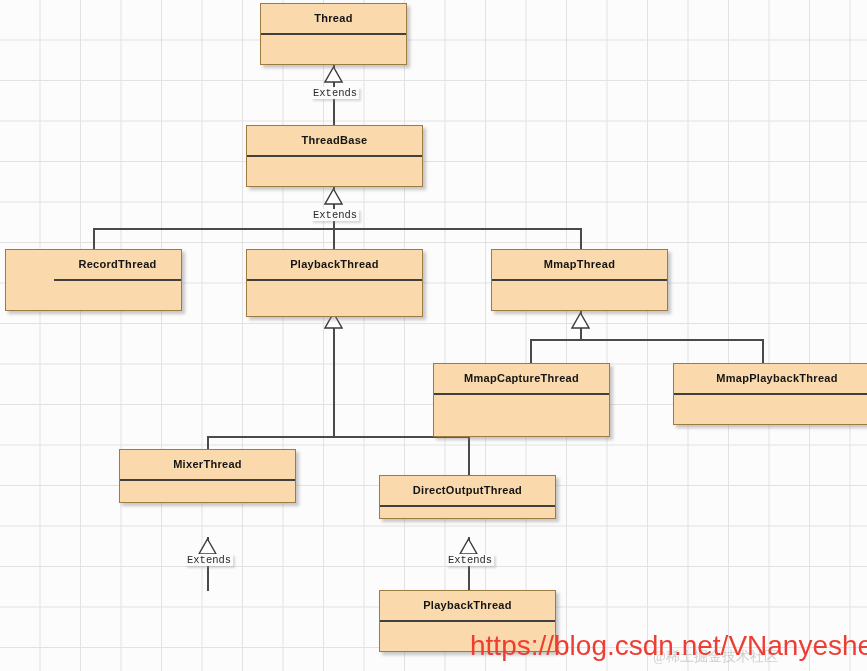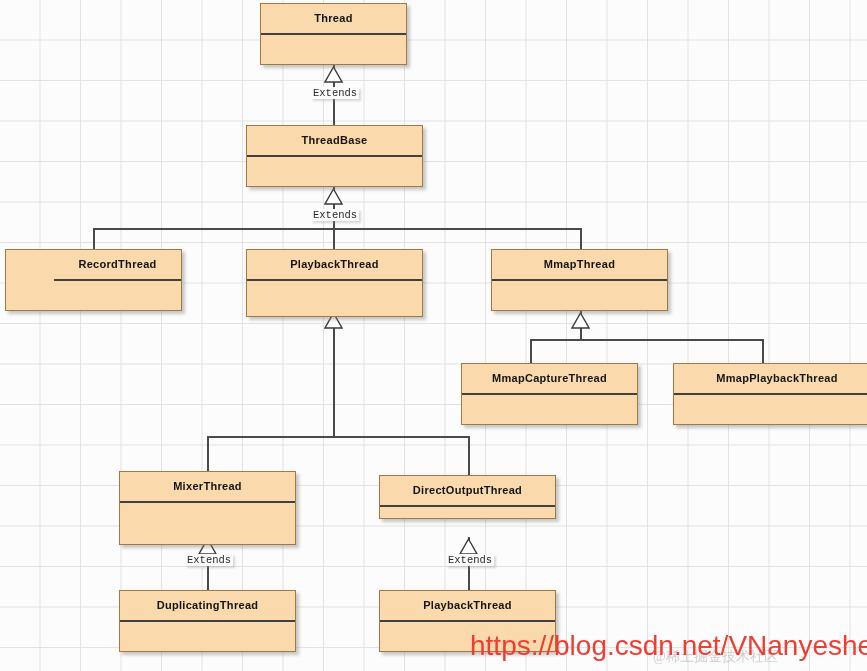--- a/index.html
+++ b/index.html
@@ -177,44 +177,40 @@
   <div class="umlbox" style="left:246px; top:249px; width:177px; height:68px;">
     <div class="title">PlaybackThread</div>
     <div class="body"></div>
   </div>
 
   <div class="umlbox" style="left:491px; top:249px; width:177px; height:62px;">
     <div class="title">MmapThread</div>
     <div class="body"></div>
   </div>
 
-  <div class="umlbox" style="left:461px; top:363px; width:177px; height:62px;">
+  <div class="umlbox" style="left:433px; top:363px; width:177px; height:74px;">
     <div class="title">MmapCaptureThread</div>
     <div class="body"></div>
   </div>
 
   <div class="umlbox" style="left:673px; top:363px; width:208px; height:62px;">
     <div class="title">MmapPlaybackThread</div>
     <div class="body"></div>
   </div>
 
-  <div class="umlbox" style="left:119px; top:471px; width:177px; height:74px;">
+  <div class="umlbox" style="left:119px; top:449px; width:177px; height:54px;">
     <div class="title">MixerThread</div>
     <div class="body"></div>
   </div>
 
   <div class="umlbox" style="left:379px; top:475px; width:177px; height:44px;">
     <div class="title">DirectOutputThread</div>
     <div class="body"></div>
   </div>
 
-  <div class="umlbox" style="left:119px; top:590px; width:177px; height:62px;">
-    <div class="title">DuplicatingThread</div>
-    <div class="body"></div>
-  </div>
 
   <div class="umlbox" style="left:379px; top:590px; width:177px; height:62px;">
     <div class="title">PlaybackThread</div>
     <div class="body"></div>
   </div>
 
   <div class="wm-cn">@稀土掘金技术社区</div>
   <div class="wm-url">https://blog.csdn.net/VNanyesheshou</div>
 
 </div>

